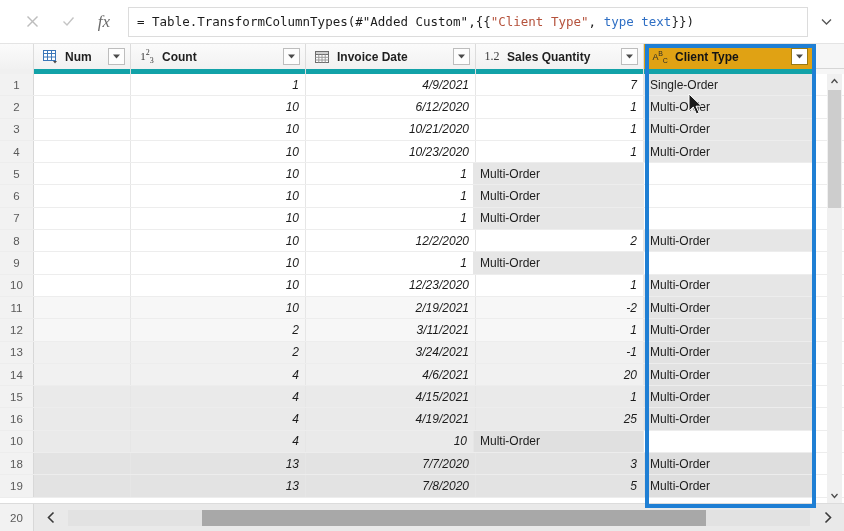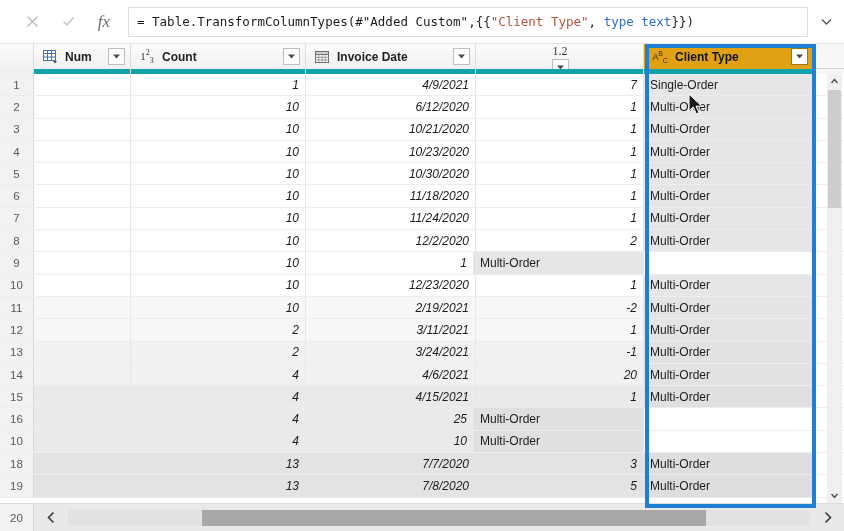--- a/index.html
+++ b/index.html
@@ -371,21 +371,21 @@
               <line x1="0.5" y1="10" x2="13.5" y2="10" stroke="#9a9a9a"></line>
             </svg>
           </span>
           <span class="hlabel">Invoice Date</span>
           <span class="hdrop">
             <svg width="7" height="5" viewBox="0 0 7 5">
               <polygon points="0,0.5 7,0.5 3.5,4.5" fill="#4a4a4a"></polygon>
             </svg>
           </span>
         </div>
-        <div class="hdr-cell" style="width: 168px; flex-direction: column;">
+        <div class="hdr-cell" style="width: 168px;">
           <span class="ticon">
             <span style="font-size:12px;color:#3a3a3a;font-family:'Liberation Serif',serif;">1.2</span>
           </span>
           <span class="hlabel">Sales Quantity</span>
           <span class="hdrop">
             <svg width="7" height="5" viewBox="0 0 7 5">
               <polygon points="0,0.5 7,0.5 3.5,4.5" fill="#4a4a4a"></polygon>
             </svg>
           </span>
         </div>
@@ -453,37 +453,34 @@
           <div class="dcell txt" style="width: 97px;"></div>
           <div class="dcell num" style="width: 175px;">10</div>
           <div class="dcell num" style="width: 170px;">10/23/2020</div>
           <div class="dcell num" style="width: 168px;">1</div>
           <div class="dcell txt sel" style="width: 170px;">Multi-Order</div>
         </div>
         <div class="drow">
           <div class="dcell rownum">5</div>
           <div class="dcell txt" style="width: 97px;"></div>
           <div class="dcell num" style="width: 175px;">10</div>
-          <div class="dcell num" style="width: 170px;">10/30/2020</div>
           <div class="dcell num" style="width: 168px;">1</div>
           <div class="dcell txt sel" style="width: 170px;">Multi-Order</div>
         </div>
         <div class="drow">
           <div class="dcell rownum">6</div>
           <div class="dcell txt" style="width: 97px;"></div>
           <div class="dcell num" style="width: 175px;">10</div>
-          <div class="dcell num" style="width: 170px;">11/18/2020</div>
           <div class="dcell num" style="width: 168px;">1</div>
           <div class="dcell txt sel" style="width: 170px;">Multi-Order</div>
         </div>
         <div class="drow">
           <div class="dcell rownum">7</div>
           <div class="dcell txt" style="width: 97px;"></div>
           <div class="dcell num" style="width: 175px;">10</div>
-          <div class="dcell num" style="width: 170px;">11/24/2020</div>
           <div class="dcell num" style="width: 168px;">1</div>
           <div class="dcell txt sel" style="width: 170px;">Multi-Order</div>
         </div>
         <div class="drow">
           <div class="dcell rownum">8</div>
           <div class="dcell txt" style="width: 97px;"></div>
           <div class="dcell num" style="width: 175px;">10</div>
           <div class="dcell num" style="width: 170px;">12/2/2020</div>
           <div class="dcell num" style="width: 168px;">2</div>
           <div class="dcell txt sel" style="width: 170px;">Multi-Order</div>
@@ -540,20 +537,21 @@
           <div class="dcell txt" style="width: 97px;"></div>
           <div class="dcell num" style="width: 175px;">4</div>
           <div class="dcell num" style="width: 170px;">4/15/2021</div>
           <div class="dcell num" style="width: 168px;">1</div>
           <div class="dcell txt sel" style="width: 170px;">Multi-Order</div>
         </div>
         <div class="drow shade3">
           <div class="dcell rownum">16</div>
           <div class="dcell txt" style="width: 97px;"></div>
           <div class="dcell num" style="width: 175px;">4</div>
+          <div class="dcell num" style="width: 170px;">4/19/2021</div>
           <div class="dcell num" style="width: 168px;">25</div>
           <div class="dcell txt sel" style="width: 170px;">Multi-Order</div>
         </div>
         <div class="drow shade3">
           <div class="dcell rownum">10</div>
           <div class="dcell txt" style="width: 97px;"></div>
           <div class="dcell num" style="width: 175px;">4</div>
           <div class="dcell num" style="width: 168px;">10</div>
           <div class="dcell txt sel" style="width: 170px;">Multi-Order</div>
         </div>

